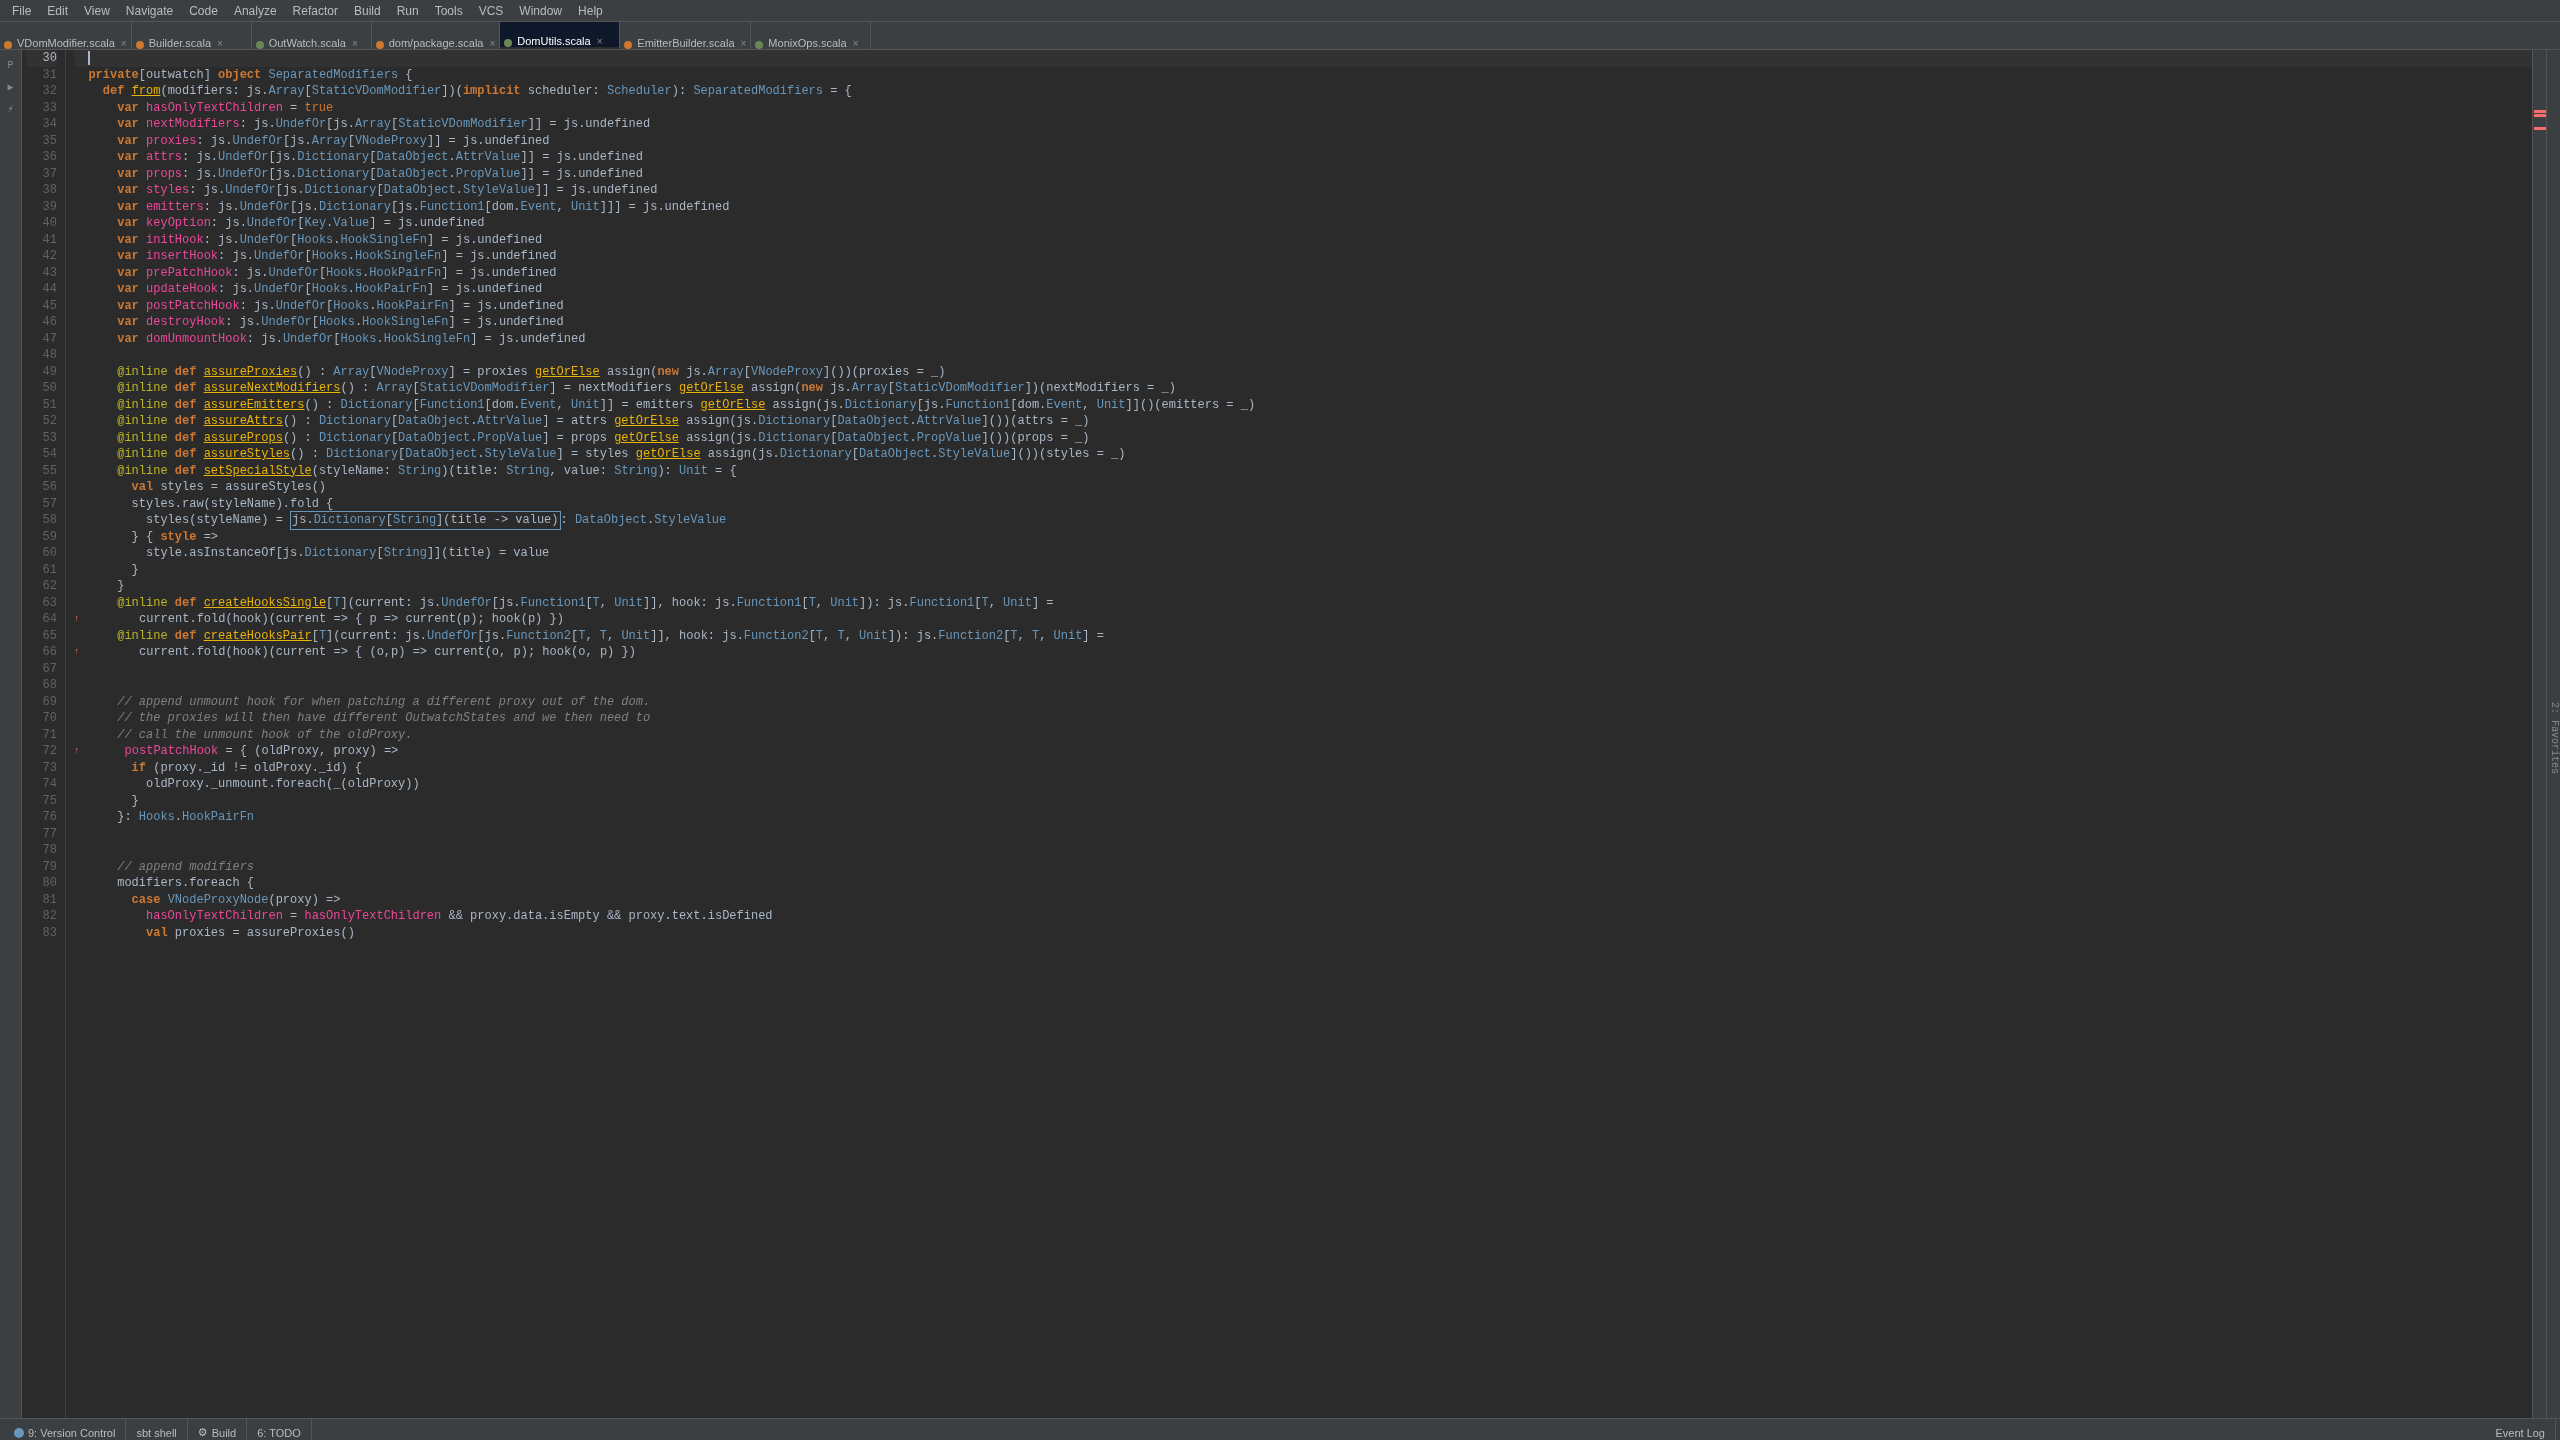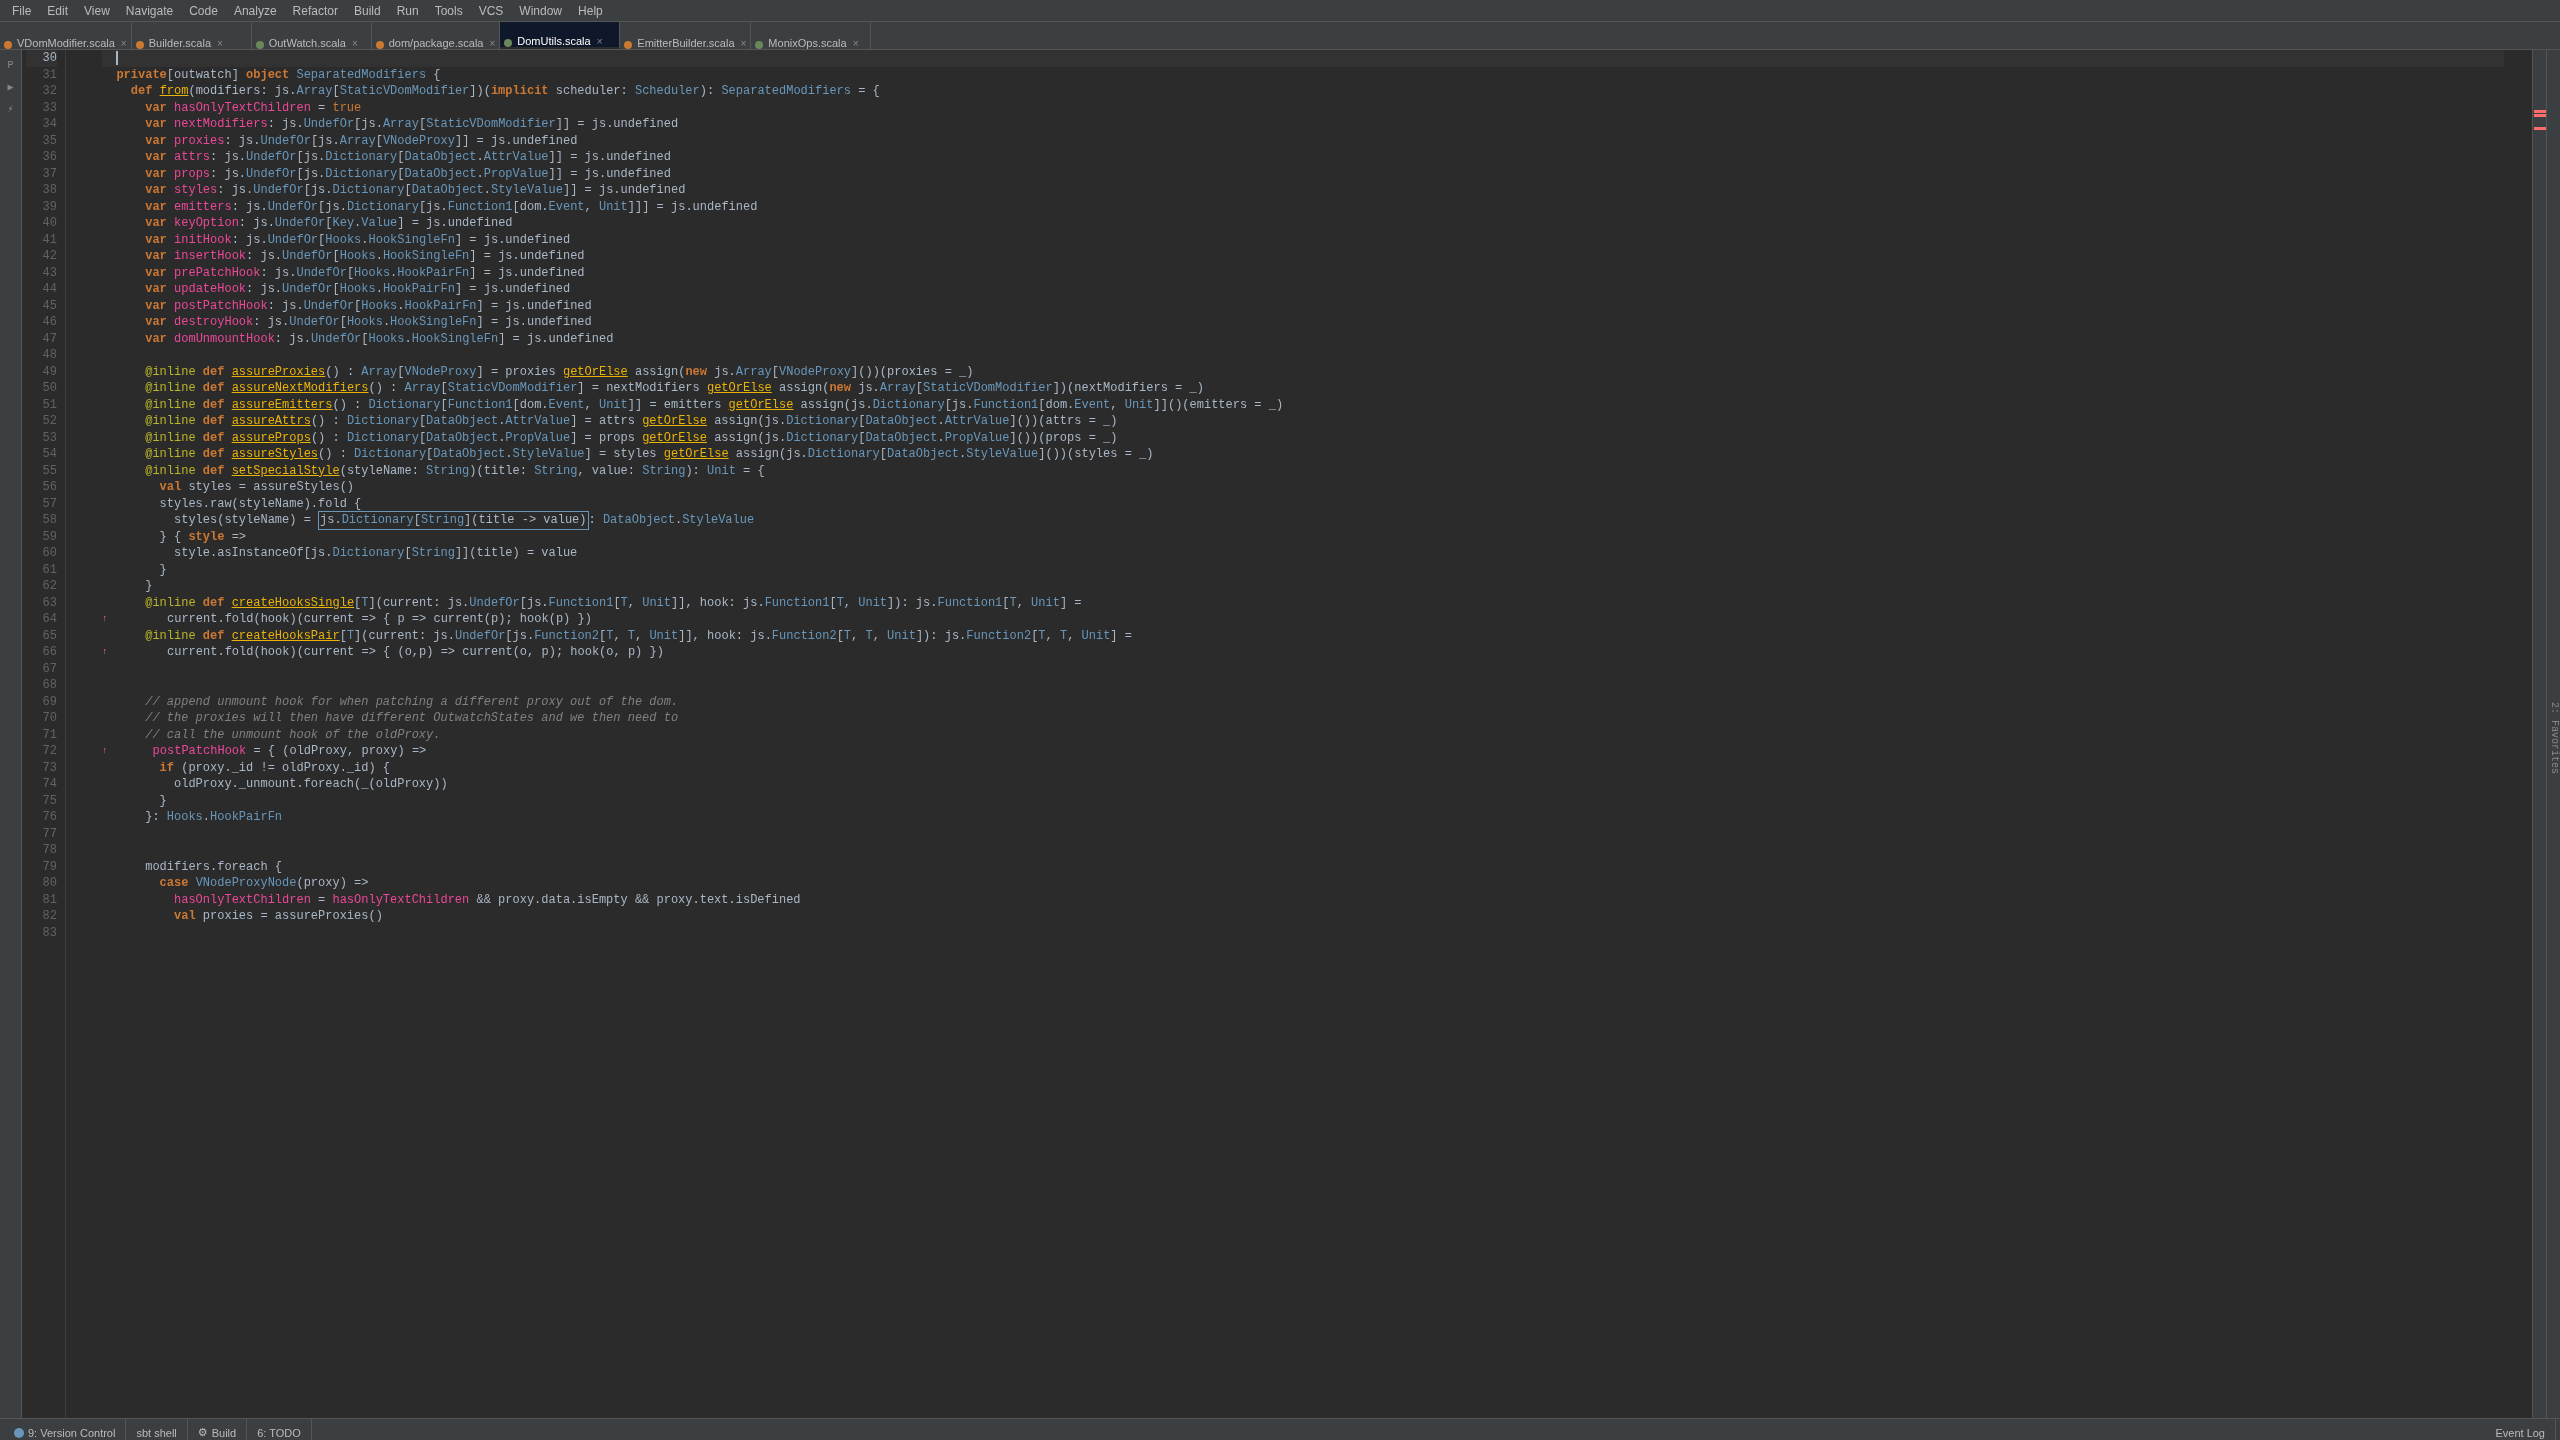--- a/index.html
+++ b/index.html
@@ -99,21 +99,20 @@
       font-size: 10px;
       color: #888;
       cursor: pointer;
     }
 
     
     #editor-area {
       flex: 1;
       display: flex;
       overflow: hidden;
-      gap: 28px;
     }
 
     
     #line-numbers {
       background: #2b2b2b;
       color: #606366;
       padding: 0 8px 0 4px;
       text-align: right;
       font-size: 12px;
       line-height: 16.5px;
@@ -524,20 +523,23 @@
       </div>
 
       <div class="code-line">
         <span class="plain">      }: </span><span class="type">Hooks</span><span class="plain">.</span><span class="type">HookPairFn</span>
       </div>
 
       <div class="code-line"><span class="plain"> </span></div>
 
       <div class="code-line"><span class="plain"> </span></div>
 
+      <div class="code-line">
+        <span class="comment">      // append modifiers</span>
+      </div>
 
       <div class="code-line">
         <span class="plain">      modifiers.foreach {</span>
       </div>
 
       <div class="code-line">
         <span class="plain">        </span><span class="kw">case</span><span class="plain"> </span><span class="type">VNodeProxyNode</span><span class="plain">(proxy) =&gt;</span>
       </div>
 
       <div class="code-line">

